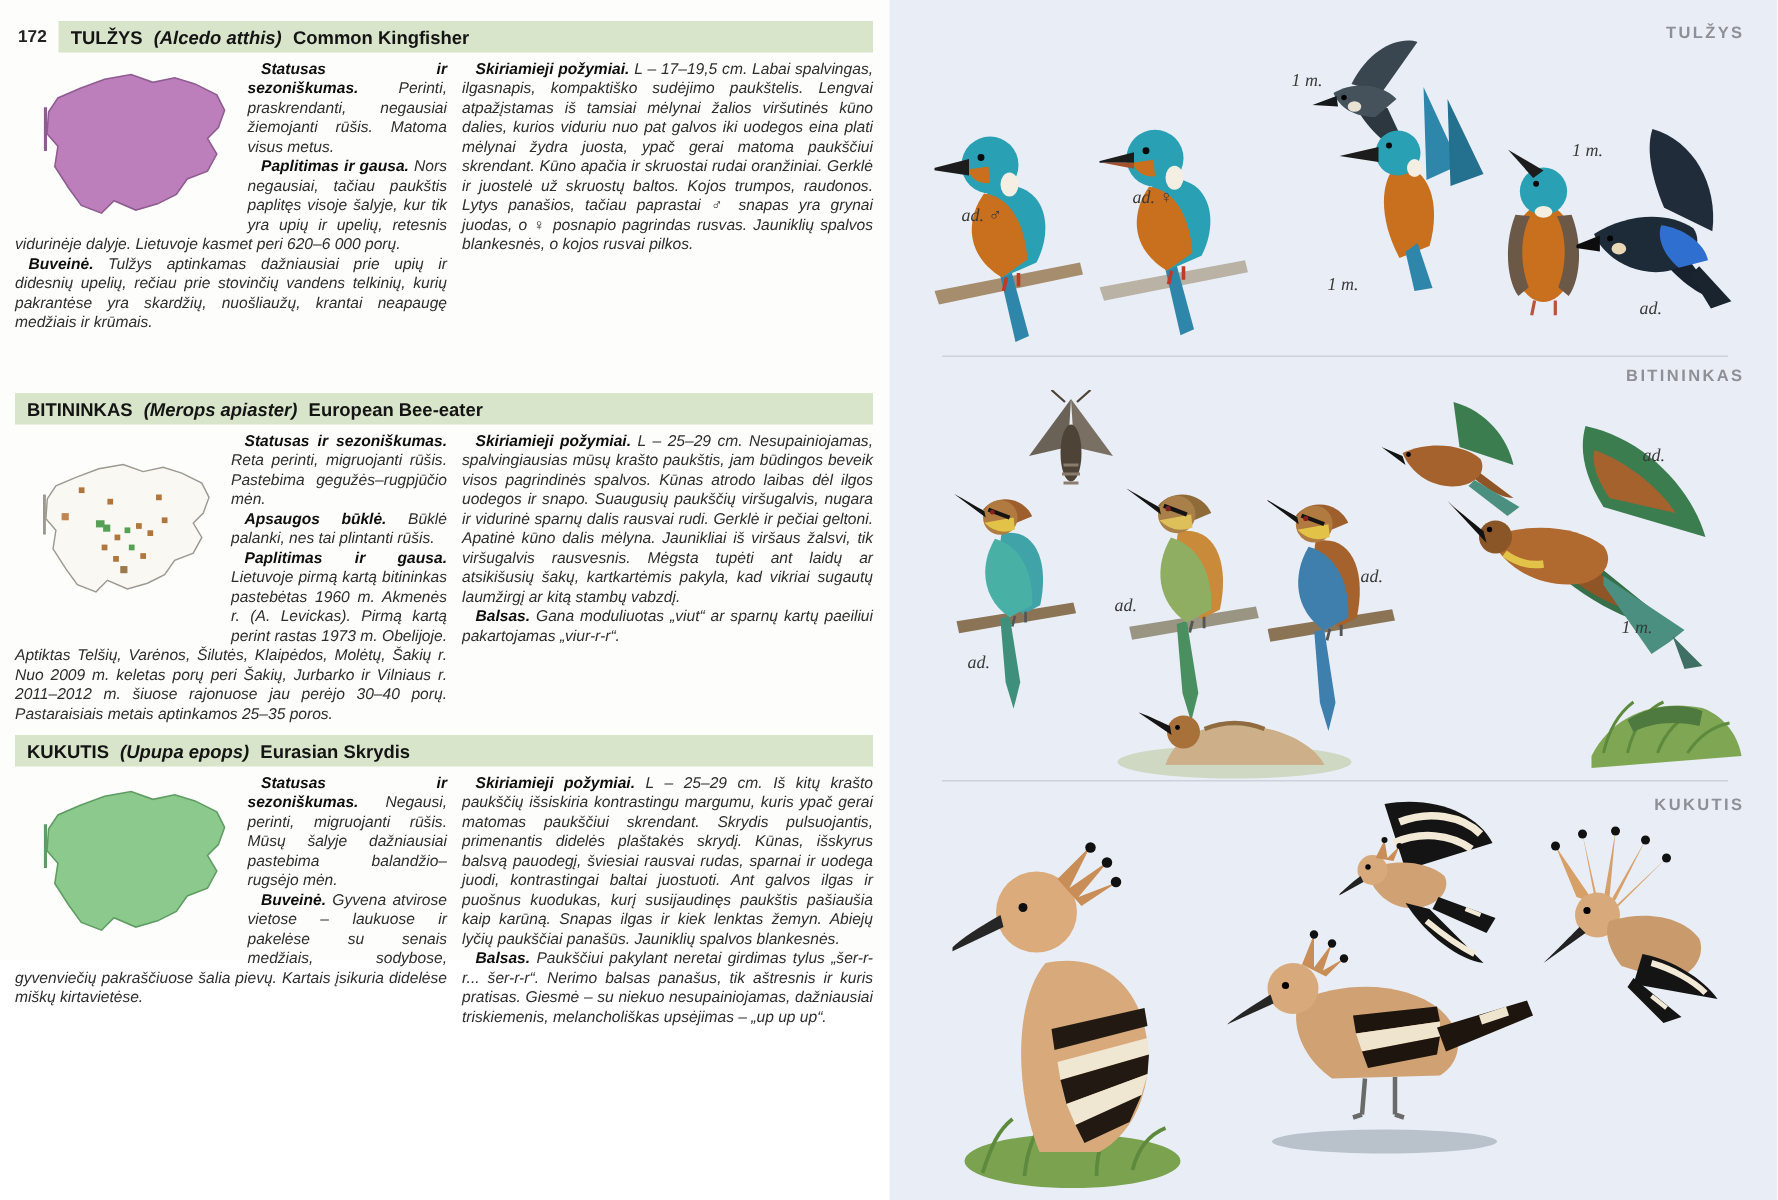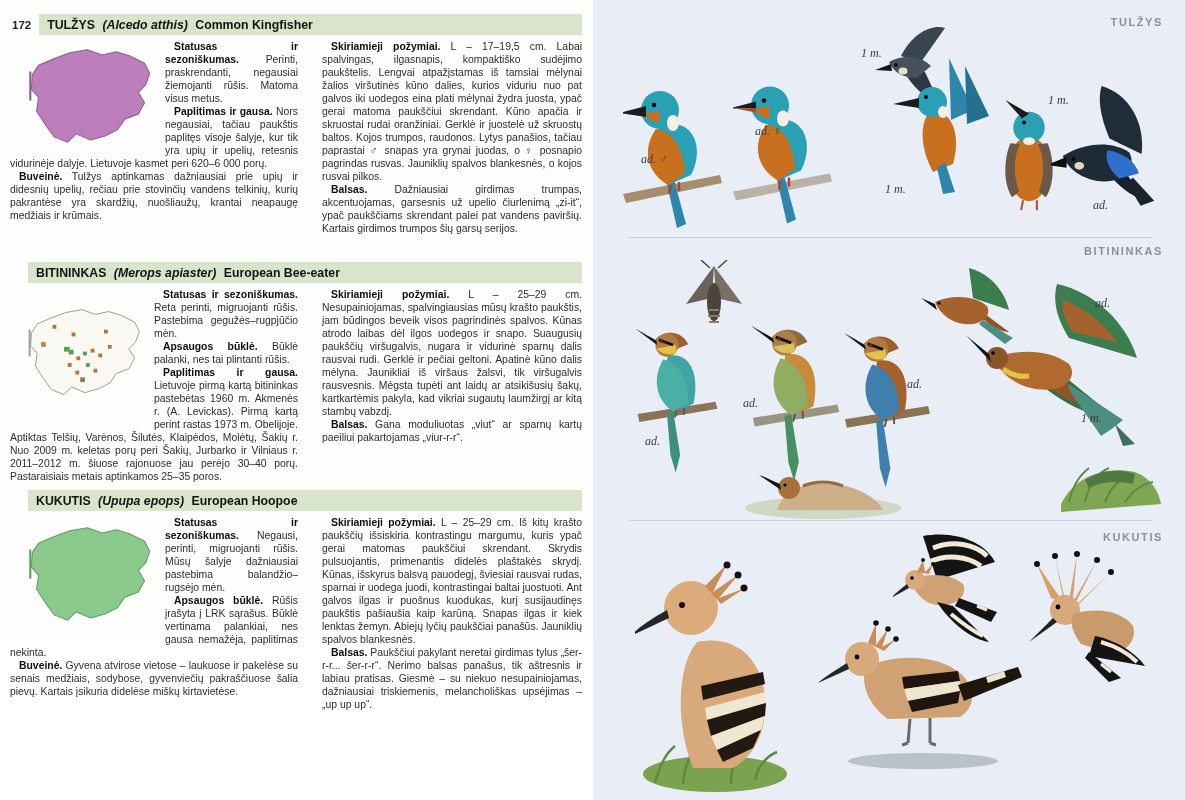--- a/index.html
+++ b/index.html
@@ -8,22 +8,22 @@
   
   .lp{position:absolute;left:0;top:0;width:593px;height:640px;background:#fdfdfb;}
   .lp-section{position:absolute;left:10px;width:572px;}
   .lp-header{display:flex;align-items:center;margin-bottom:5px;}
   .pagenum{font-weight:bold;font-size:11.5px;color:#222;margin:0 8px 0 2px;}
   .hbar{background:#d9e5ca;flex:1;padding:4px 8px 3px 8px;font-size:12.3px;color:#141414;white-space:nowrap;}
   .hbar .nm{font-weight:bold;}
   .hbar .lat{font-weight:bold;font-style:italic;}
   .hbar .en{font-weight:bold;}
   .hbar span{margin-right:4px;}
-  .indent{margin-left:18px;}
-  .lp-cols{display:flex;gap:24px;}
+  .indent{margin-left:0;}
+  .lp-cols{display:flex;gap:10px;font-style:italic;}
   .colL{width:288px;}
   .colR{flex:1;}
   p.para{margin:0;font-size:10.4px;line-height:13px;text-align:justify;color:#2d2d2d;text-indent:9px;}
   p.para b{color:#0e0e0e;}
   .map{float:left;margin:2px 8px 2px 12px;}
   
   .rp{position:absolute;left:593px;top:0;width:592px;height:800px;background:#e9eef6;}
   .plate-title{position:absolute;right:22px;font-weight:bold;font-size:11px;
                letter-spacing:1.6px;color:#8d9096;}
   .divider{position:absolute;left:35px;width:524px;height:1px;background:#ccd2da;}
@@ -50,21 +50,20 @@
         <svg class="map" width="135" height="112" viewBox="0 0 130 105">
           <path d="M8,27 L8,55" stroke="#8e5c90" stroke-width="2" fill="none"></path>
           <path stroke="#8e5c90" stroke-width="1" d="M10,30 L16,21 L30,15 L46,9 L63,6 L77,11 L91,8 L104,12 L118,19 L123,29 L119,40 L112,47 L118,57 L112,68 L99,73 L92,83 L80,89 L66,93 L52,87 L44,95 L31,90 L23,79 L14,65 L16,52 L9,44 Z" fill="#bc7fbb"></path>
         </svg>
         <p class="para"><b>Statusas ir sezoniškumas.</b> <span>Perinti, praskrendanti, negausiai žiemojanti rūšis. Matoma visus metus.</span></p>
         <p class="para"><b>Paplitimas ir gausa.</b> <span>Nors negausiai, tačiau paukštis paplitęs visoje šalyje, kur tik yra upių ir upelių, retesnis vidurinėje dalyje. Lietuvoje kasmet peri 620–6 000 porų.</span></p>
         <p class="para"><b>Buveinė.</b> <span>Tulžys aptinkamas dažniausiai prie upių ir didesnių upelių, rečiau prie stovinčių vandens telkinių, kurių pakrantėse yra skardžių, nuošliaužų, krantai neapaugę medžiais ir krūmais.</span></p>
       </div>
       <div class="colR">
         <p class="para"><b>Skiriamieji požymiai.</b> <span>L – 17–19,5 cm. Labai spalvingas, ilgasnapis, kompaktiško sudėjimo paukštelis. Lengvai atpažįstamas iš tamsiai mėlynai žalios viršutinės kūno dalies, kurios viduriu nuo pat galvos iki uodegos eina plati mėlynai žydra juosta, ypač gerai matoma paukščiui skrendant. Kūno apačia ir skruostai rudai oranžiniai. Gerklė ir juostelė už skruostų baltos. Kojos trumpos, raudonos. Lytys panašios, tačiau paprastai ♂ snapas yra grynai juodas, o ♀ posnapio pagrindas rusvas. Jauniklių spalvos blankesnės, o kojos rusvai pilkos.</span></p>
-        <p class="para"><b>Balsas.</b> <span>Dažniausiai girdimas trumpas, akcentuojamas, garsesnis už upelio čiurlenimą „zi-it“, ypač paukščiams skrendant palei pat vandens paviršių. Kartais girdimos trumpos šių garsų serijos.</span></p>
       </div>
     </div>
   </div>
 
   <div class="lp-section" style="top:262px">
     <div class="lp-header">
       <div class="hbar indent">
         <span class="nm">BITININKAS</span>
         <span class="lat">(Merops apiaster)</span>
         <span class="en">European Bee-eater</span>
@@ -103,36 +102,35 @@
         <p class="para"><b>Balsas.</b> <span>Gana moduliuotas „viut“ ar sparnų kartų paeiliui pakartojamas „viur-r-r“.</span></p>
       </div>
     </div>
   </div>
 
   <div class="lp-section" style="top:490px">
     <div class="lp-header">
       <div class="hbar indent">
         <span class="nm">KUKUTIS</span>
         <span class="lat">(Upupa epops)</span>
-        <span class="en">European Hoopoe</span>
+        <span class="en">Eurasian Skrydis</span>
       </div>
     </div>
     <div class="lp-cols">
       <div class="colL">
         <svg class="map" width="135" height="116" viewBox="0 0 130 105">
           <path d="M8,27 L8,55" stroke="#5f9c63" stroke-width="2" fill="none"></path>
           <path stroke="#5f9c63" stroke-width="1" d="M10,30 L16,21 L30,15 L46,9 L63,6 L77,11 L91,8 L104,12 L118,19 L123,29 L119,40 L112,47 L118,57 L112,68 L99,73 L92,83 L80,89 L66,93 L52,87 L44,95 L31,90 L23,79 L14,65 L16,52 L9,44 Z" fill="#8cc98c"></path>
         </svg>
         <p class="para"><b>Statusas ir sezoniškumas.</b> <span>Negausi, perinti, migruojanti rūšis. Mūsų šalyje dažniausiai pastebima balandžio–rugsėjo mėn.</span></p>
-        <p class="para"><b>Apsaugos būklė.</b> <span>Rūšis įrašyta į LRK sąrašus. Būklė vertinama palankiai, nes gausa nemažėja, paplitimas nekinta.</span></p>
         <p class="para"><b>Buveinė.</b> <span>Gyvena atvirose vietose – laukuose ir pakelėse su senais medžiais, sodybose, gyvenviečių pakraščiuose šalia pievų. Kartais įsikuria didelėse miškų kirtavietėse.</span></p>
       </div>
       <div class="colR">
         <p class="para"><b>Skiriamieji požymiai.</b> <span>L – 25–29 cm. Iš kitų krašto paukščių išsiskiria kontrastingu margumu, kuris ypač gerai matomas paukščiui skrendant. Skrydis pulsuojantis, primenantis didelės plaštakės skrydį. Kūnas, išskyrus balsvą pauodegį, šviesiai rausvai rudas, sparnai ir uodega juodi, kontrastingai baltai juostuoti. Ant galvos ilgas ir puošnus kuodukas, kurį susijaudinęs paukštis pašiaušia kaip karūną. Snapas ilgas ir kiek lenktas žemyn. Abiejų lyčių paukščiai panašūs. Jauniklių spalvos blankesnės.</span></p>
-        <p class="para"><b>Balsas.</b> <span>Paukščiui pakylant neretai girdimas tylus „šer-r-r... šer-r-r“. Nerimo balsas panašus, tik aštresnis ir labiau pratisas. Giesmė – su niekuo nesupainiojamas, dažniausiai triskiemenis, melancholiškas upsėjimas – „up up up“.</span></p>
+        <p class="para"><b>Balsas.</b> <span>Paukščiui pakylant neretai girdimas tylus „šer-r-r... šer-r-r“. Nerimo balsas panašus, tik aštresnis ir kuris pratisas. Giesmė – su niekuo nesupainiojamas, dažniausiai triskiemenis, melancholiškas upsėjimas – „up up up“.</span></p>
       </div>
     </div>
   </div>
 </div>
 
 <div class="rp">
 
   <div class="plate-title" style="top:16px">TULŽYS</div>
   <div class="plate-title" style="top:245px">BITININKAS</div>
   <div class="plate-title" style="top:531px">KUKUTIS</div>
@@ -203,21 +201,21 @@
     <path d="M44,72 C58,98 80,118 97,121 L64,76 Z" fill="#17222e"></path>
     <path d="M12,76 C34,62 62,60 80,72 C87,82 80,96 64,101 C42,106 19,93 12,76 Z" fill="#1d2a38"></path>
     <path d="M58,70 C74,72 88,83 90,94 L70,99 C59,90 55,78 58,70 Z" fill="#2f6fd0"></path>
     <path d="M16,77 L-4,85 L16,88 Z" fill="#0d0d0d"></path>
     <ellipse cx="29" cy="86" rx="5" ry="4" fill="#e9d8b5"></ellipse>
     <circle cx="23" cy="79" r="2" fill="#000"></circle>
     <path d="M84,98 L106,122 L92,127 L78,104 Z" fill="#19242f"></path>
   </svg>
 
   <div class="ann" style="left:268px;top:46px">1 m.</div>
-  <div class="ann" style="left:48px;top:152px">ad. ♂</div>
+  <div class="ann" style="left:48px;top:136px">ad. ♂</div>
   <div class="ann" style="left:162px;top:124px">ad. ♀</div>
   <div class="ann" style="left:292px;top:182px">1 m.</div>
   <div class="ann" style="left:455px;top:93px">1 m.</div>
   <div class="ann" style="left:500px;top:198px">ad.</div>
 
   <svg class="bird" style="left:90px;top:260px" width="62" height="75" viewBox="0 0 62 75">
     <path d="M31,6 L3,44 L29,38 Z" fill="#6a6157"></path>
     <path d="M31,6 L59,44 L33,38 Z" fill="#796f63"></path>
     <ellipse cx="31" cy="42" rx="7" ry="19" fill="#4e4337"></ellipse>
     <path d="M27,8 L18,0 M35,8 L44,0" stroke="#4e4337" stroke-width="1.5"></path>

